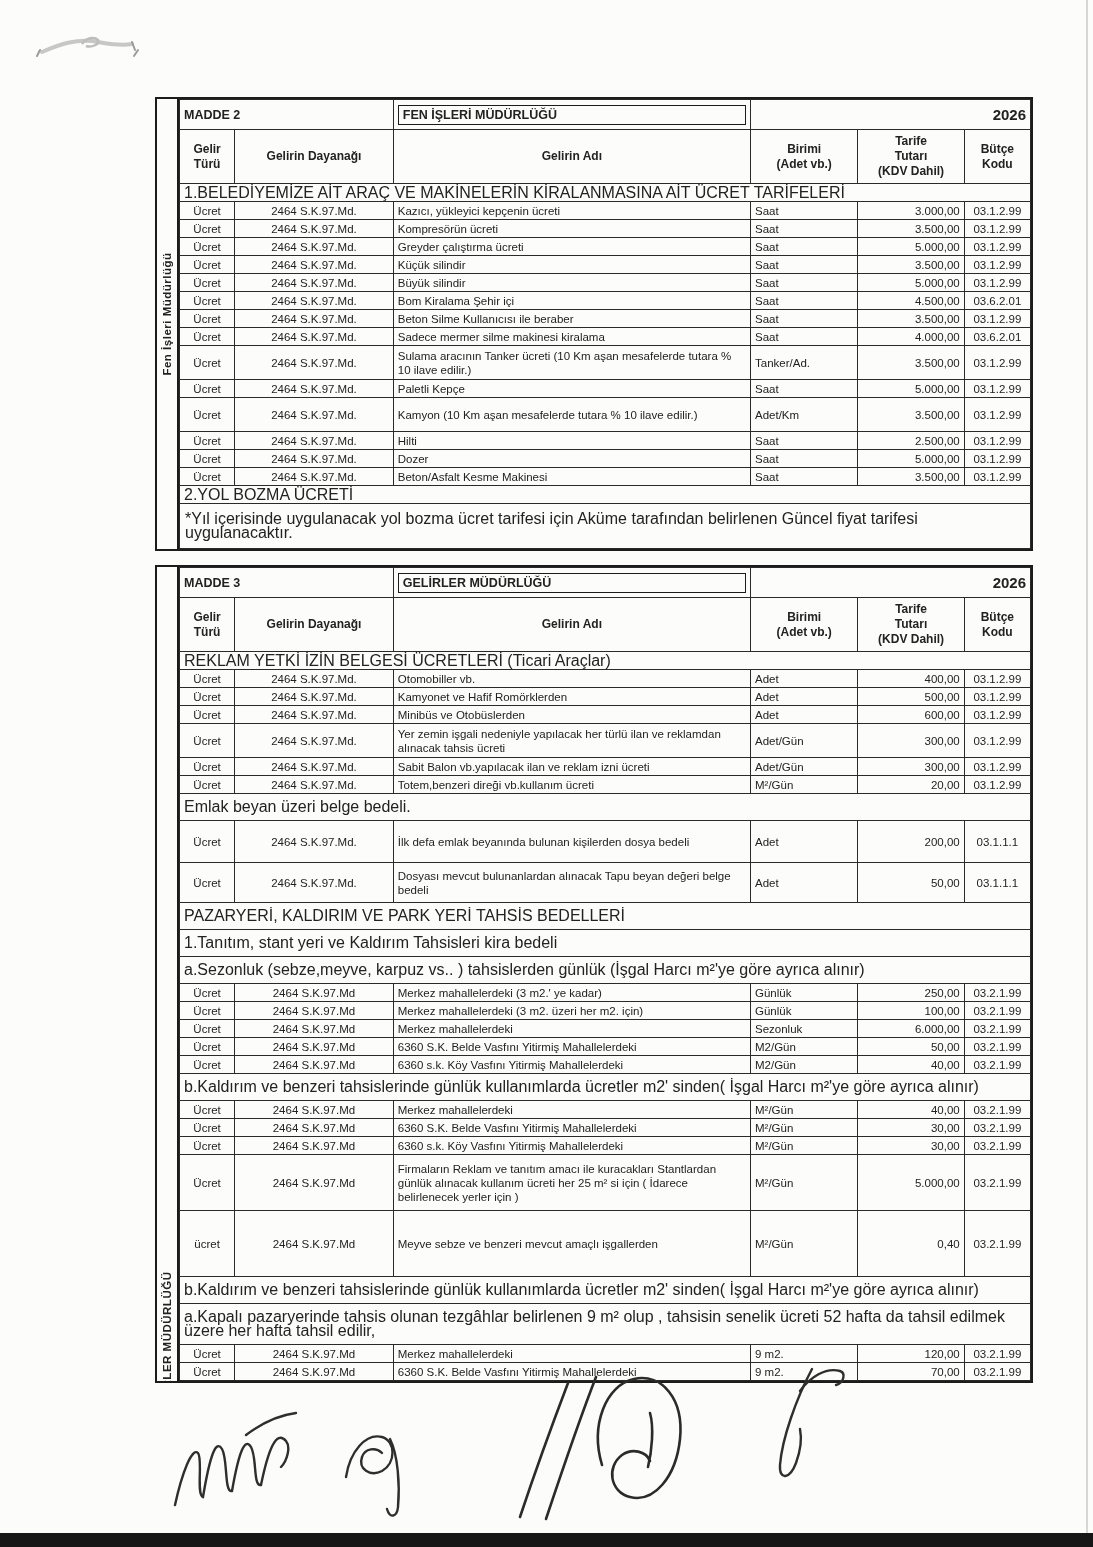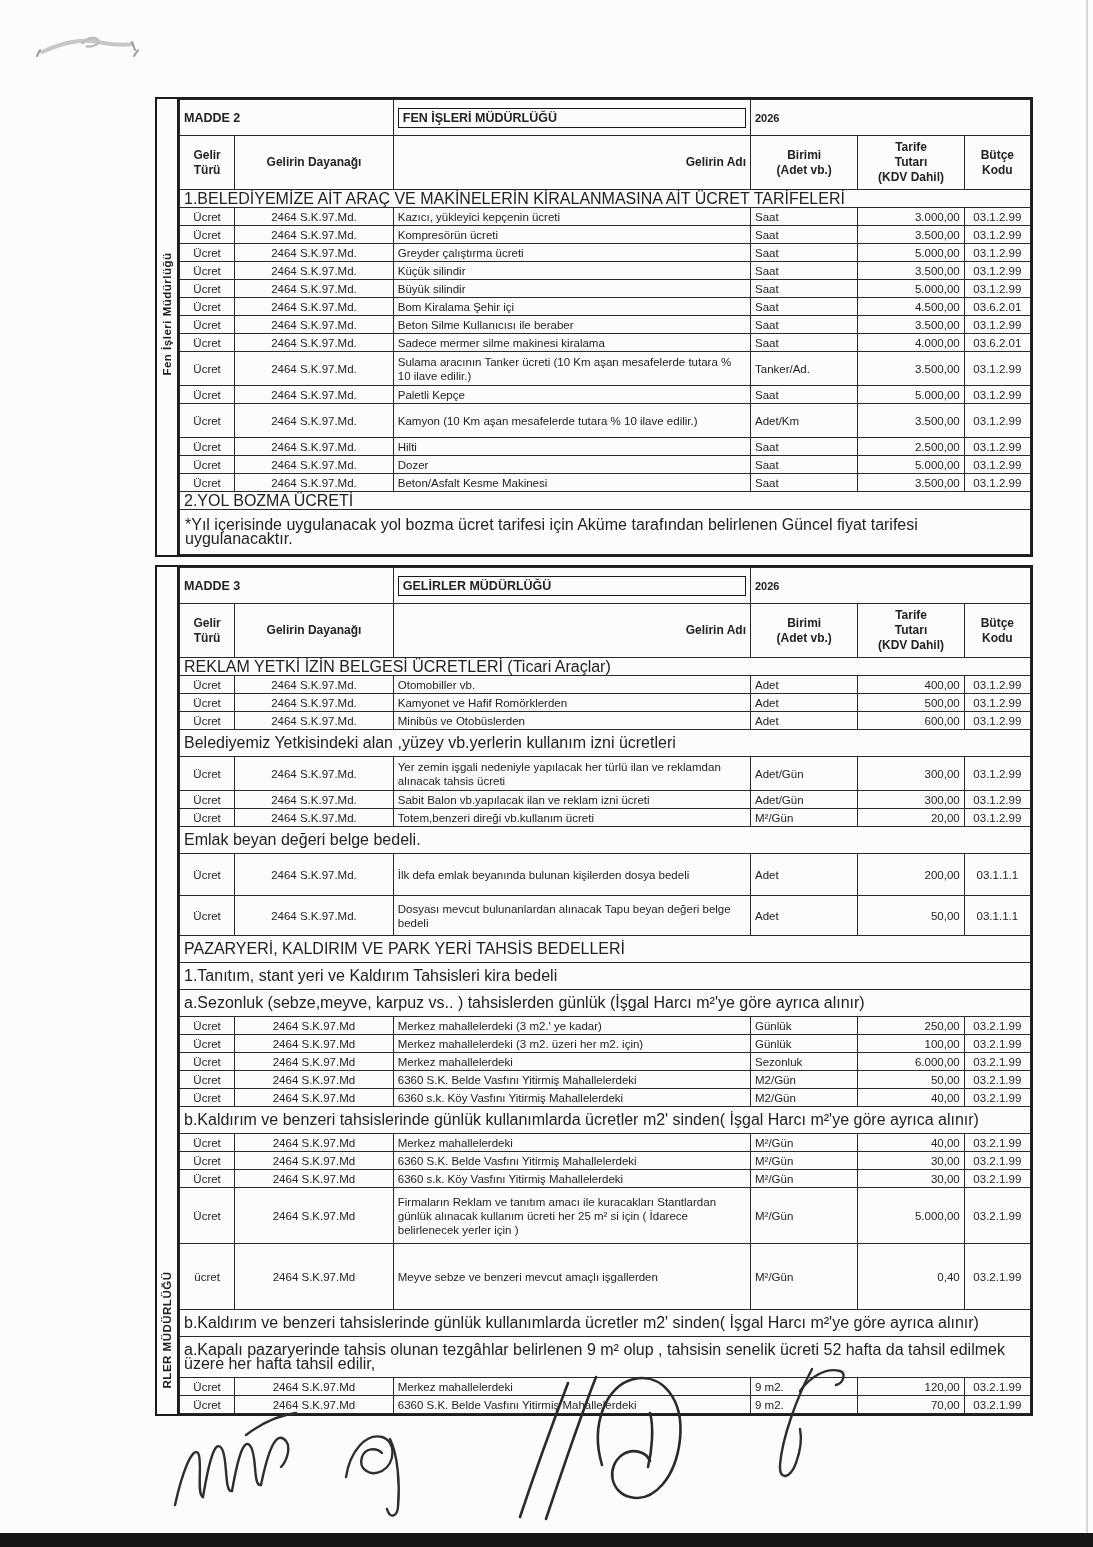--- a/index.html
+++ b/index.html
@@ -41,35 +41,35 @@
     font-size:11.5px;
     line-height:14px;
     color:#222;
   }
   table.tariff td{
     border:1.4px solid #2a2a2a;
     padding:1.5px 4px;
     vertical-align:middle;
     overflow:hidden;
   }
-  tr.madderow{height:36px;}
+  tr.madderow{height:30px;}
   td.madde{font-weight:bold;font-size:12.5px;}
   td.titlecell{padding:1.5px;}
   td.titlecell .innerbox{
     border:1.6px solid #1b1b1b;
     font-weight:bold;font-size:12.5px;
     padding:2px 4px;
   }
-  td.yearcell{font-weight:bold;font-size:11px;text-align:left;}
+  td.yearcell{font-weight:bold;font-size:15px;text-align:right;}
   tr.headrow{height:54px;margin-top:27px;}
   tr.headrow td{
     font-weight:bold;font-size:12px;text-align:center;
     white-space:pre-line;line-height:15px;
   }
-  tr.headrow td.hleft{text-align:right;}
+  tr.headrow td.hleft{text-align:center;}
   td.sec{font-size:16px;}
   td.sec.pad{padding:6px 4px;}
   td.sec.note{padding:8px 5px;margin-left:40px;}
   td.col0{text-align:center;}
   td.col1{text-align:center;}
   td.col2{text-align:left;}
   td.col3{}
   td.col4{text-align:right;padding-right:3px;}
   td.col5{text-align:center;}
   .scanline-right{position:absolute;top:0;width:2px;height:100%;background:#d6d6d4;}
@@ -304,23 +304,20 @@
             <td class="col5">03.1.2.99</td>
           </tr>
           <tr>
             <td class="col0">Ücret</td>
             <td class="col1">2464 S.K.97.Md.</td>
             <td class="col2">Minibüs ve Otobüslerden</td>
             <td class="col3">Adet</td>
             <td class="col4">600,00</td>
             <td class="col5">03.1.2.99</td>
           </tr>
-          <tr>
-            <td colspan="6" class="sec pad">Belediyemiz Yetkisindeki alan ,yüzey vb.yerlerin kullanım izni ücretleri</td>
-          </tr>
           <tr style="height: 34px;">
             <td class="col0">Ücret</td>
             <td class="col1">2464 S.K.97.Md.</td>
             <td class="col2">Yer zemin işgali nedeniyle yapılacak her türlü ilan ve reklamdan alınacak tahsis ücreti</td>
             <td class="col3">Adet/Gün</td>
             <td class="col4">300,00</td>
             <td class="col5">03.1.2.99</td>
           </tr>
           <tr>
             <td class="col0">Ücret</td>
@@ -332,21 +329,21 @@
           </tr>
           <tr>
             <td class="col0">Ücret</td>
             <td class="col1">2464 S.K.97.Md.</td>
             <td class="col2">Totem,benzeri direği vb.kullanım ücreti</td>
             <td class="col3">M²/Gün</td>
             <td class="col4">20,00</td>
             <td class="col5">03.1.2.99</td>
           </tr>
           <tr>
-            <td colspan="6" class="sec pad">Emlak beyan değeri belge bedeli.</td>
+            <td colspan="6" class="sec pad">Emlak beyan üzeri belge bedeli.</td>
           </tr>
           <tr style="height: 42px;">
             <td class="col0">Ücret</td>
             <td class="col1">2464 S.K.97.Md.</td>
             <td class="col2">İlk defa emlak beyanında bulunan kişilerden dosya bedeli</td>
             <td class="col3">Adet</td>
             <td class="col4">200,00</td>
             <td class="col5">03.1.1.1</td>
           </tr>
           <tr style="height: 40px;">

